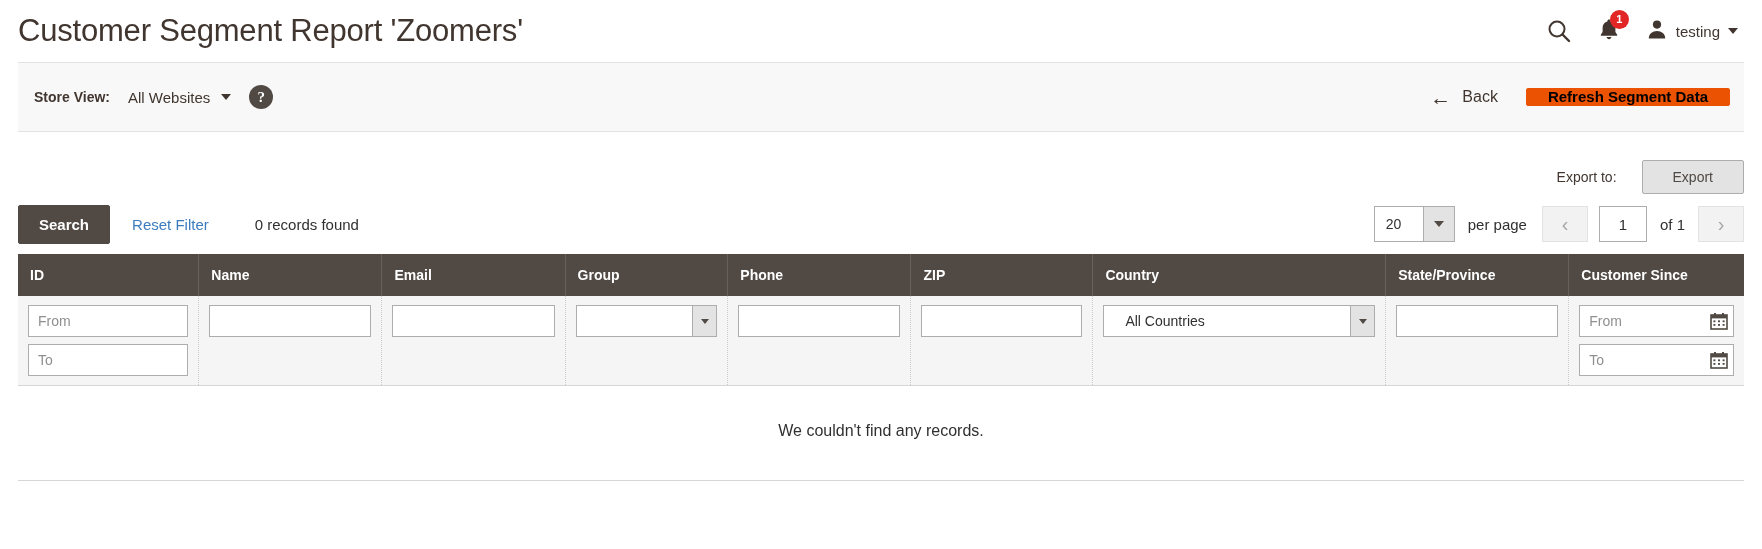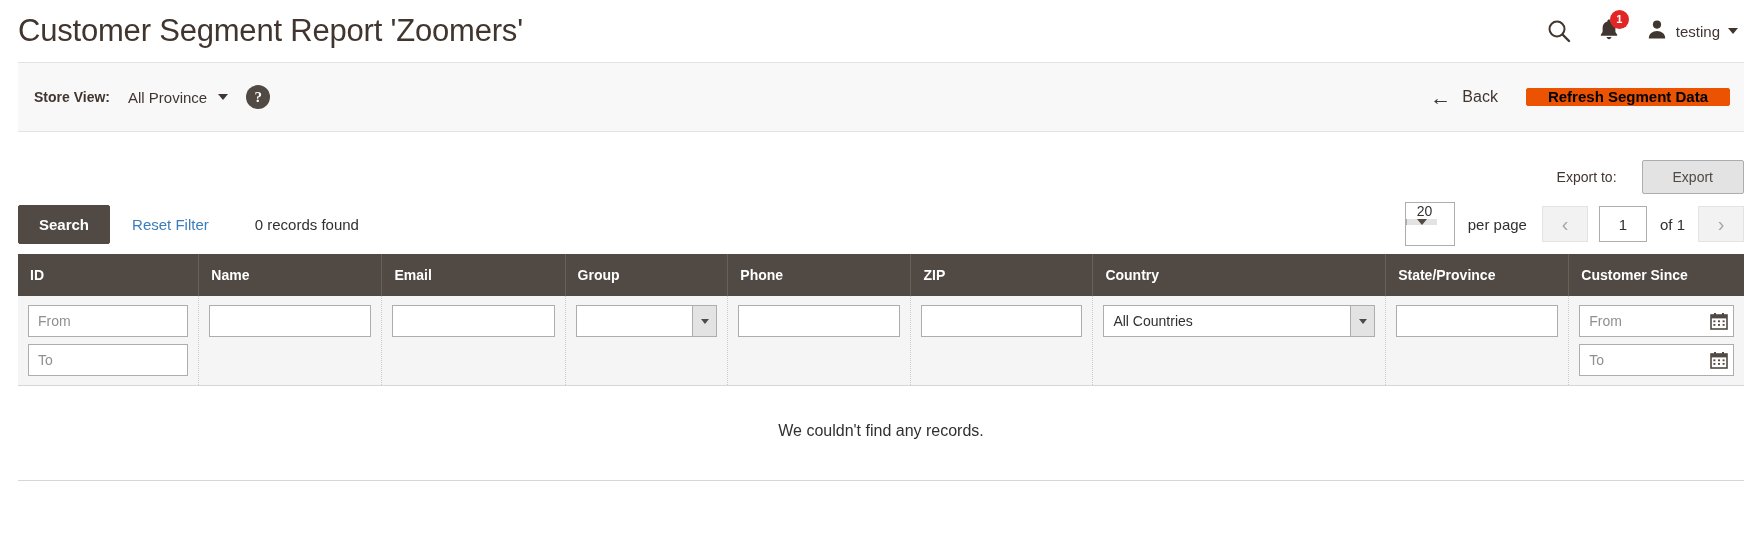--- a/index.html
+++ b/index.html
@@ -241,21 +241,21 @@
   .records-found {
     font-size: 15px;
     color: #303030;
     margin-left: 46px;
   }
   .search-right {
     display: flex;
     align-items: center;
     gap: 11px;
   }
-  .per-page-select { height: 44px; flex-direction: column; }
+  .per-page-select { height: 36px; }
   .per-page-select .val { min-width: 48px; justify-content: flex-start; }
   .per-page-label { font-size: 15px; color: #303030; margin: 0 4px 0 2px; }
   .pager-btn {
     width: 46px; height: 36px;
     background: #f2f2f2;
     border: 1px solid #e3e3e3;
     display: flex;
     align-items: center;
     justify-content: center;
     cursor: pointer;
@@ -314,20 +314,21 @@
   .fi::placeholder { color: #8f8f8f; }
   .fi + .fi { margin-top: 7px; }
   .filter-select {
     display: flex;
     align-items: stretch;
     width: 100%;
     height: 32px;
     border: 1px solid #adadad;
     background: #fff;
     cursor: pointer;
+    padding-left: 12px;
   }
   .filter-select .fval {
     flex: 1;
     display: flex;
     align-items: center;
     padding: 0 9px;
     font-size: 14px;
     color: #303030;
     overflow: hidden;
     white-space: nowrap;
@@ -404,21 +405,21 @@
       <span class="user-name">testing</span>
       <span class="caret-down"></span>
     </div>
   </div>
 </div>
 
 <div class="toolbar">
   <div class="store-view">
     <span class="store-view-label">Store View:</span>
     <div class="store-switcher">
-      <span class="store-switcher-value">All Province</span>
+      <span class="store-switcher-value">All Websites</span>
       <span class="caret-down"></span>
     </div>
     <div class="help-icon">?</div>
   </div>
 
   <div class="toolbar-actions">
     <button class="back-btn">
       <span class="back-arrow">←</span>
       <span>Back</span>
     </button>

